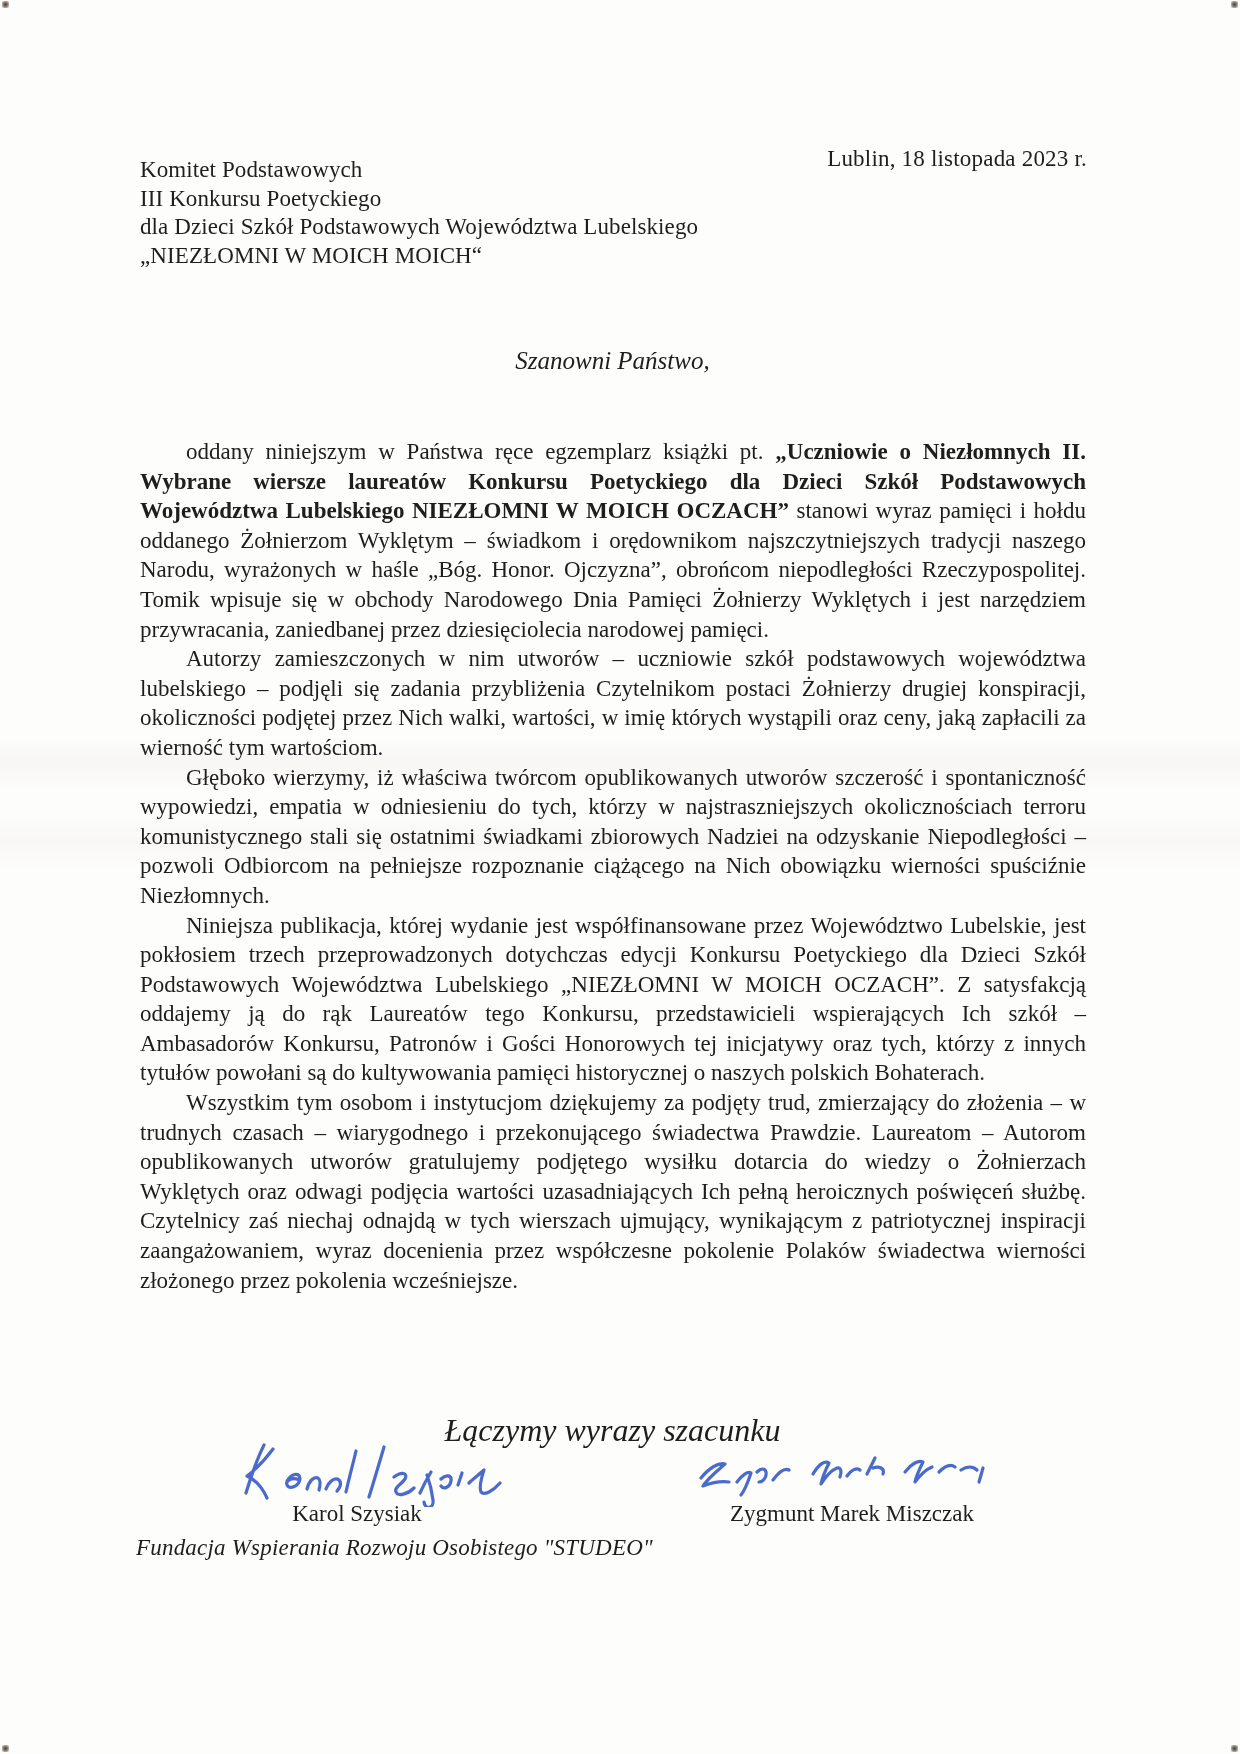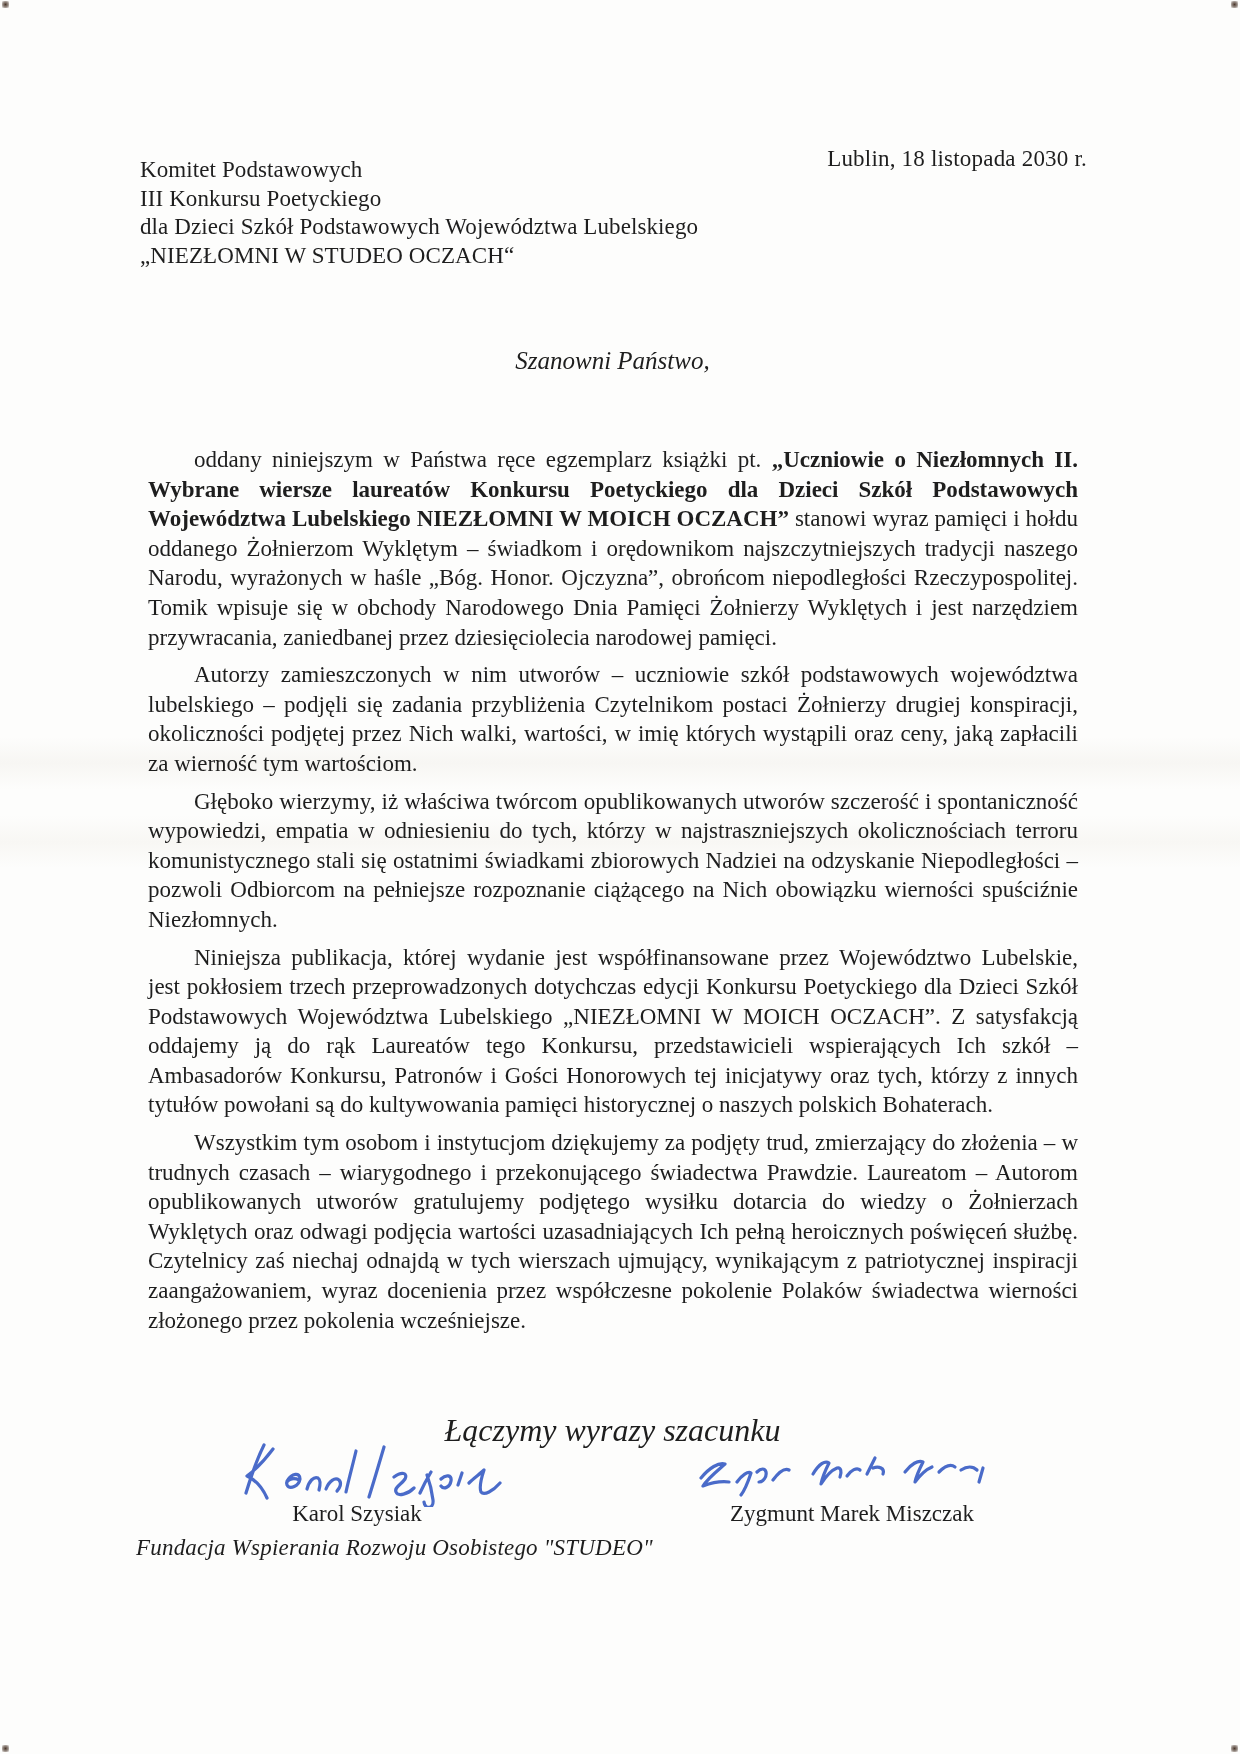--- a/index.html
+++ b/index.html
@@ -34,21 +34,21 @@
   }
   .greeting{
     position:absolute;top:347px;left:140px;width:945px;
     text-align:center;font-style:italic;font-size:25px;
   }
   .body-text{
     position:absolute;top:437px;left:140px;width:946px;
     font-size:23px;line-height:29.6px;
     text-align:justify;text-justify:inter-word;
   }
-  .body-text p{margin:8px;text-indent:46px;}
+  .body-text p{margin:0;text-indent:46px;}
   .closing{
     position:absolute;top:1412px;left:140px;width:945px;
     text-align:center;font-style:italic;font-size:32px;
   }
   .sig-hand{position:absolute;}
   .sig-hand path{fill:none;stroke:#3b5ec4;stroke-width:3.2;stroke-linecap:round;stroke-linejoin:round;opacity:.92;}
   .sig-left-hand{left:232px;top:1437px;}
   .sig-right-hand{left:693px;top:1446px;}
   .sig-name-left{
     position:absolute;top:1501px;left:140px;width:434px;
@@ -66,27 +66,27 @@
 </head>
 <body>
 
 <div class="page">
 
   <div class="corner tl"></div>
   <div class="corner tr"></div>
   <div class="corner bl"></div>
   <div class="corner br"></div>
 
-  <div class="date-line">Lublin, 18 listopada 2030 r.</div>
+  <div class="date-line">Lublin, 18 listopada 2023 r.</div>
 
   <div class="sender">
     <div>Komitet Podstawowych</div>
     <div>III Konkursu Poetyckiego</div>
     <div>dla Dzieci Szkół Podstawowych Województwa Lubelskiego</div>
-    <div>„NIEZŁOMNI W STUDEO OCZACH“</div>
+    <div>„NIEZŁOMNI W MOICH MOICH“</div>
   </div>
 
   <div class="greeting">Szanowni Państwo,</div>
 
   <div class="body-text">
     <p><span>oddany niniejszym w Państwa ręce egzemplarz książki pt. </span><b>„Uczniowie o Niezłomnych II. Wybrane wiersze laureatów Konkursu Poetyckiego dla Dzieci Szkół Podstawowych Województwa Lubelskiego NIEZŁOMNI W MOICH OCZACH”</b><span> stanowi wyraz pamięci i hołdu oddanego Żołnierzom Wyklętym – świadkom i orędownikom najszczytniejszych tradycji naszego Narodu, wyrażonych w haśle „Bóg. Honor. Ojczyzna”, obrońcom niepodległości Rzeczypospolitej. Tomik wpisuje się w obchody Narodowego Dnia Pamięci Żołnierzy Wyklętych i jest narzędziem przywracania, zaniedbanej przez dziesięciolecia narodowej pamięci.</span></p>
     <p>Autorzy zamieszczonych w nim utworów – uczniowie szkół podstawowych województwa lubelskiego – podjęli się zadania przybliżenia Czytelnikom postaci Żołnierzy drugiej konspiracji, okoliczności podjętej przez Nich walki, wartości, w imię których wystąpili oraz ceny, jaką zapłacili za wierność tym wartościom.</p>
     <p>Głęboko wierzymy, iż właściwa twórcom opublikowanych utworów szczerość i spontaniczność wypowiedzi, empatia w odniesieniu do tych, którzy w najstraszniejszych okolicznościach terroru komunistycznego stali się ostatnimi świadkami zbiorowych Nadziei na odzyskanie Niepodległości – pozwoli Odbiorcom na pełniejsze rozpoznanie ciążącego na Nich obowiązku wierności spuściźnie Niezłomnych.</p>
     <p>Niniejsza publikacja, której wydanie jest współfinansowane przez Województwo Lubelskie, jest pokłosiem trzech przeprowadzonych dotychczas edycji Konkursu Poetyckiego dla Dzieci Szkół Podstawowych Województwa Lubelskiego „NIEZŁOMNI W MOICH OCZACH”. Z satysfakcją oddajemy ją do rąk Laureatów tego Konkursu, przedstawicieli wspierających Ich szkół – Ambasadorów Konkursu, Patronów i Gości Honorowych tej inicjatywy oraz tych, którzy z innych tytułów powołani są do kultywowania pamięci historycznej o naszych polskich Bohaterach.</p>
     <p>Wszystkim tym osobom i instytucjom dziękujemy za podjęty trud, zmierzający do złożenia – w trudnych czasach – wiarygodnego i przekonującego świadectwa Prawdzie. Laureatom – Autorom opublikowanych utworów gratulujemy podjętego wysiłku dotarcia do wiedzy o Żołnierzach Wyklętych oraz odwagi podjęcia wartości uzasadniających Ich pełną heroicznych poświęceń służbę. Czytelnicy zaś niechaj odnajdą w tych wierszach ujmujący, wynikającym z patriotycznej inspiracji zaangażowaniem, wyraz docenienia przez współczesne pokolenie Polaków świadectwa wierności złożonego przez pokolenia wcześniejsze.</p>

